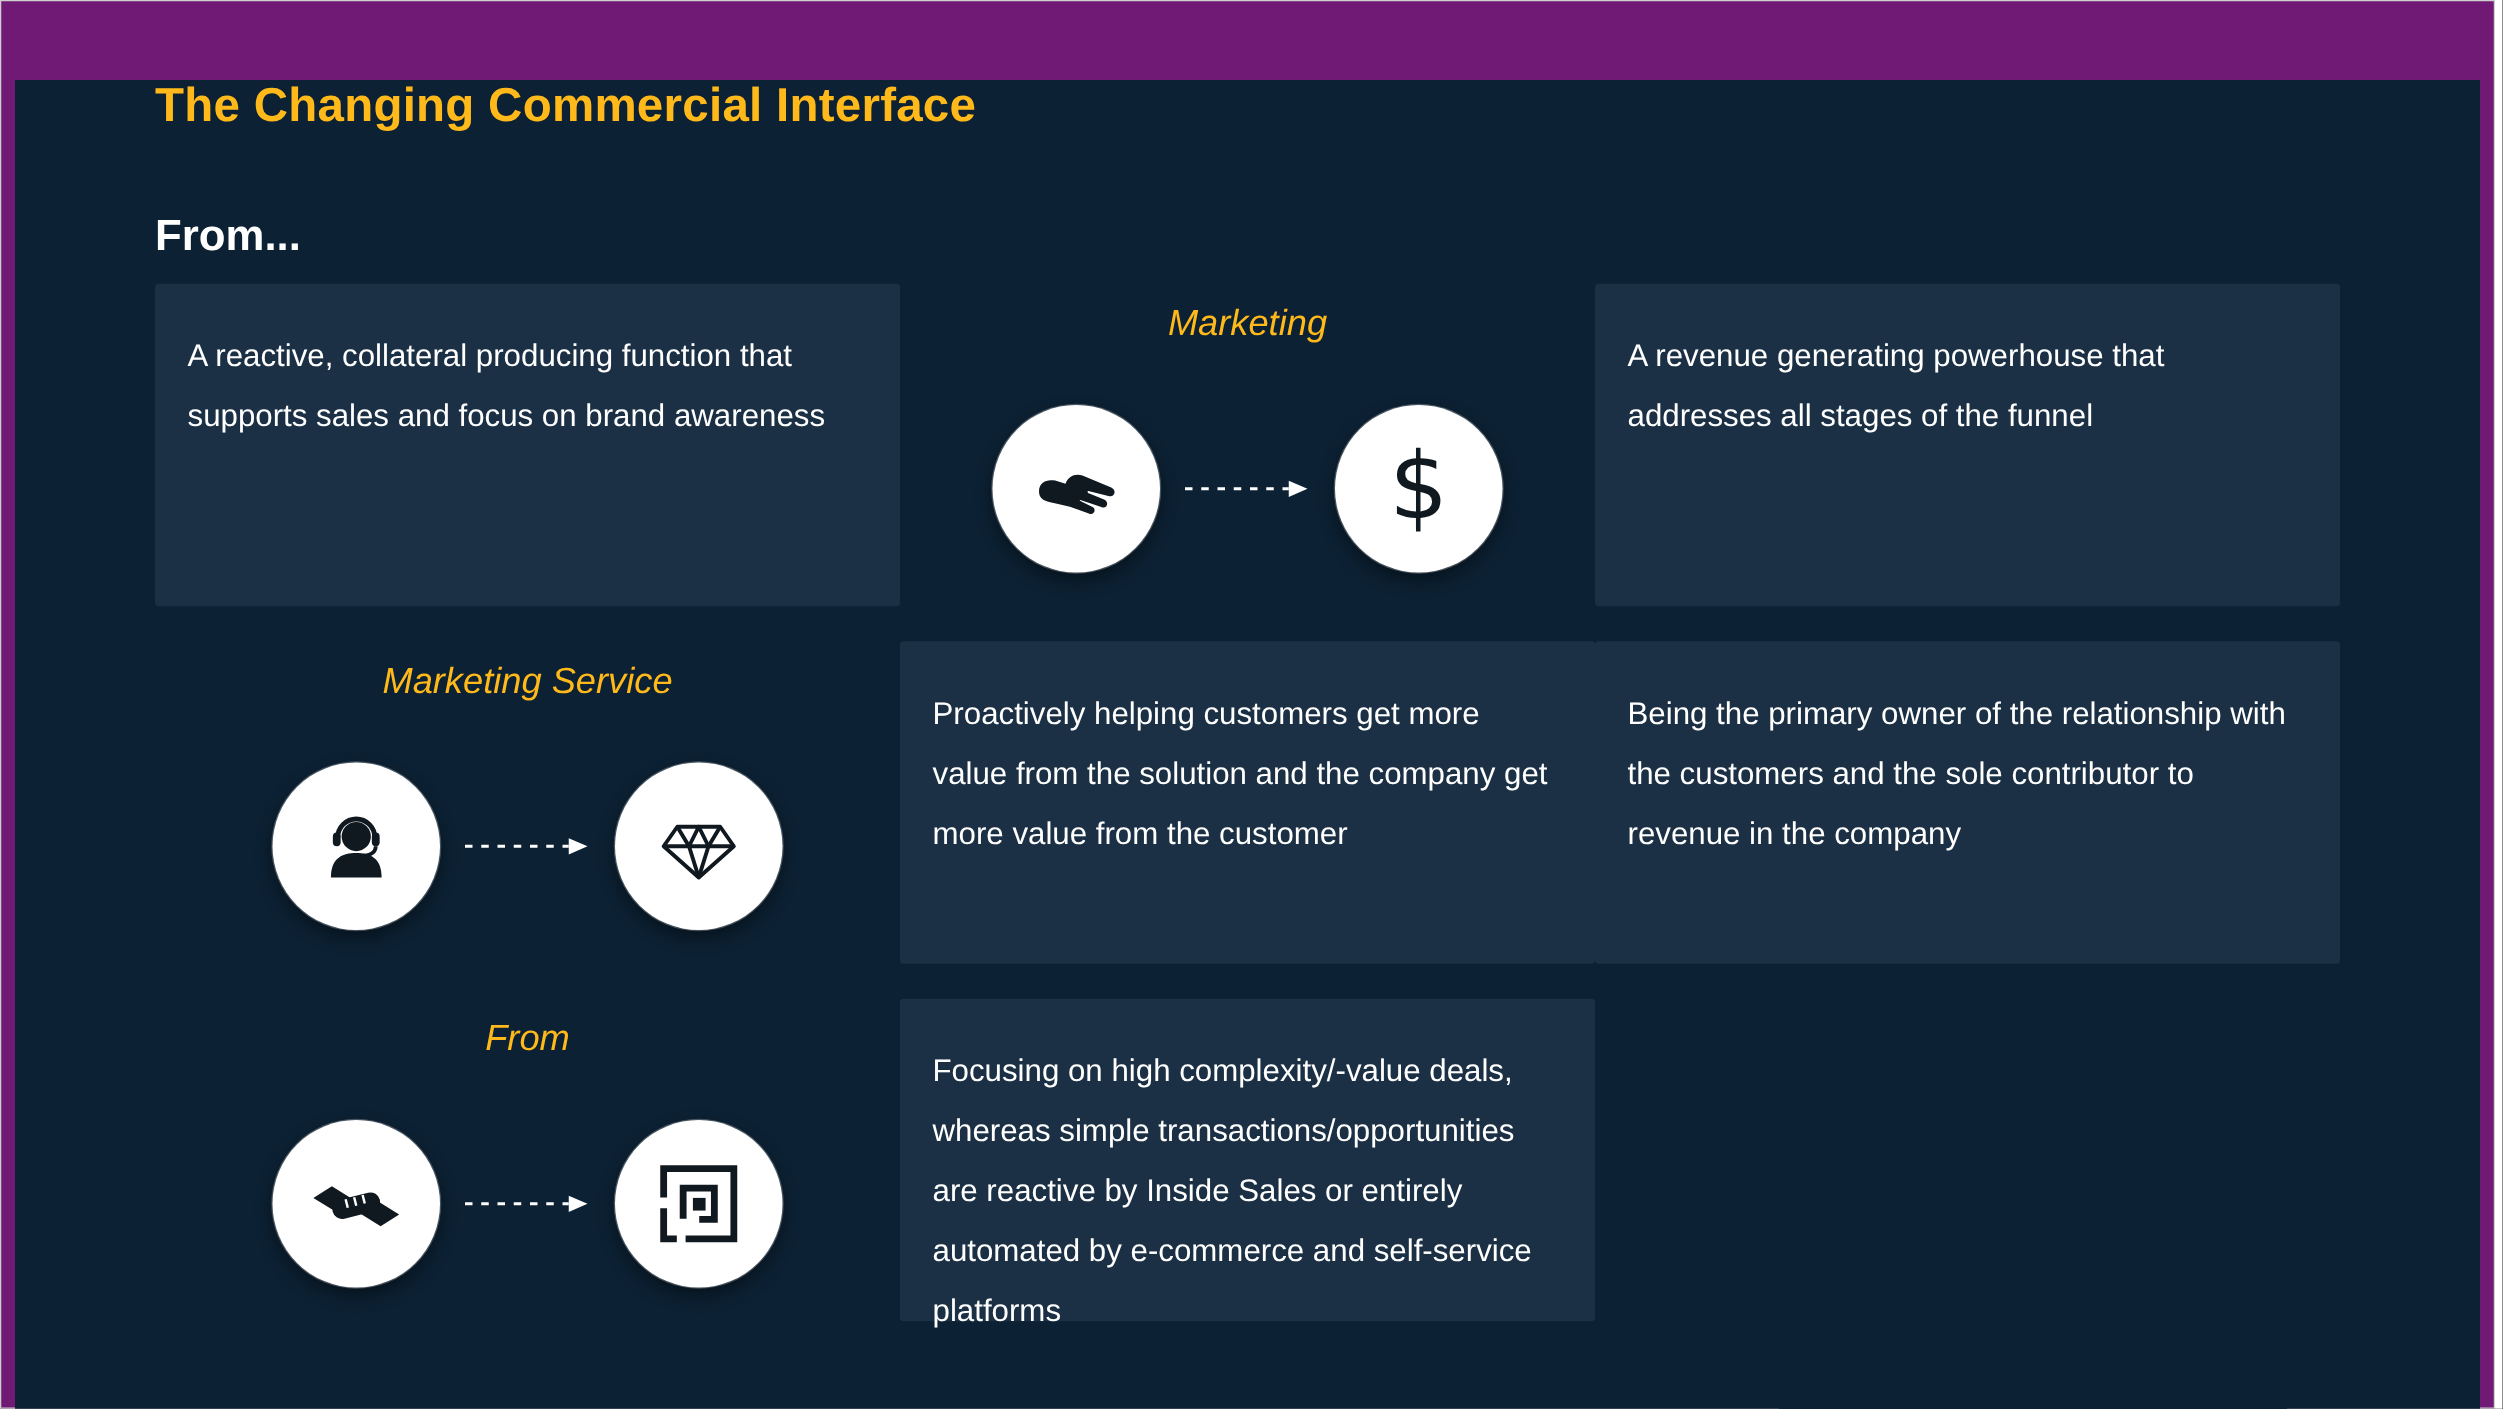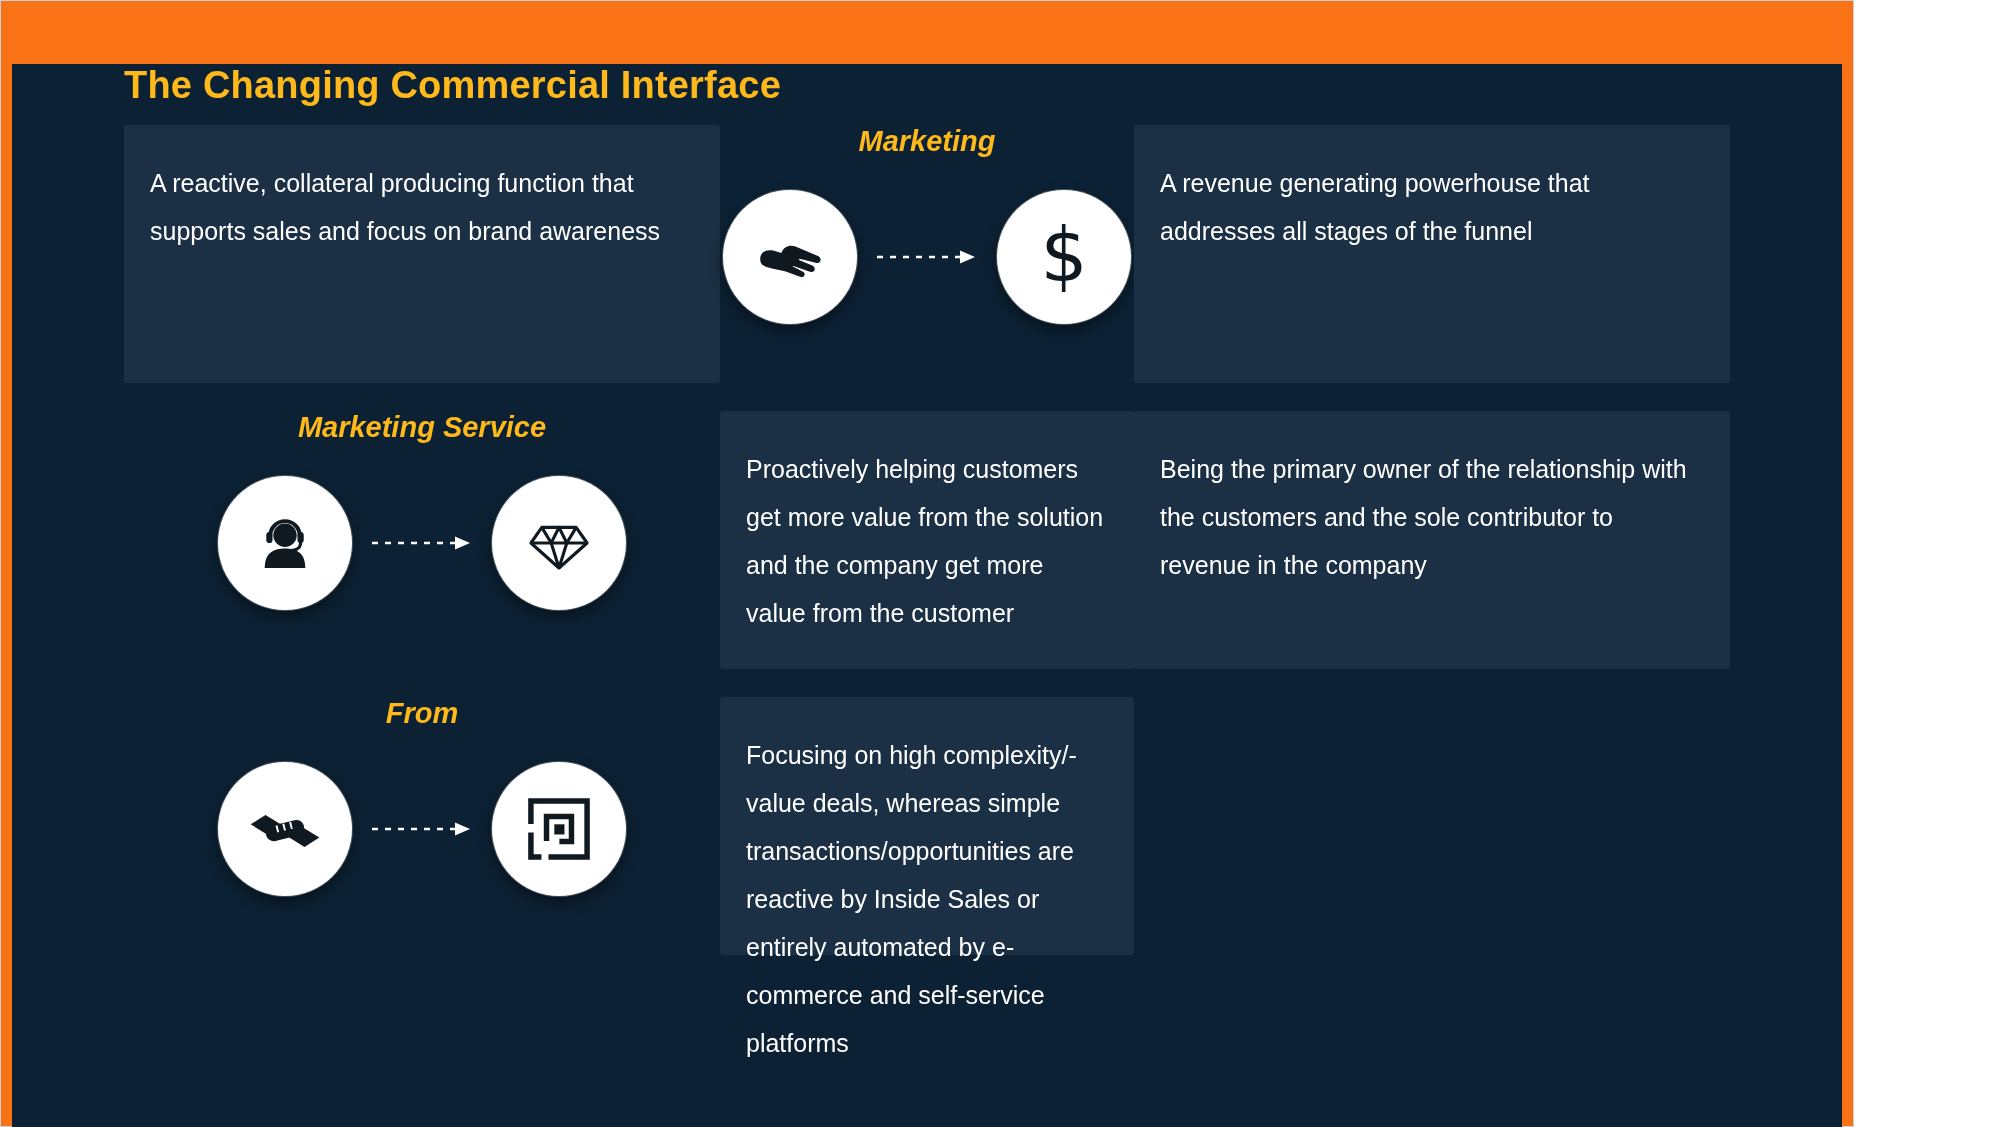--- a/index.html
+++ b/index.html
@@ -3,22 +3,22 @@
 <meta charset="utf-8">
 <style>
   * { box-sizing: border-box; }
   html, body { margin: 0; padding: 0; }
   body {
     width: 2002px; height: 1127px; overflow: hidden;
     background: #ffffff;
     font-family: "Liberation Sans", sans-serif;
   }
   .frame {
-    width: 1854px; height: 1127px;
-    background: #f97316;
+    width: 1996px; height: 1127px;
+    background: #701a75;
     padding: 11px;
     border: 1px solid #cfcfcf;
   }
   .slide {
     width: 100%; height: 100%;
     background: var(--background, #0c2133);
     padding: 0 112px;
     color: var(--text, #ffffff);
     position: relative;
   }
@@ -49,23 +49,23 @@
     font-size: 25px;
     line-height: 48px;
     color: var(--text, #ffffff);
   }
   .middle {
     display: flex;
     flex-direction: column;
     align-items: center;
   }
   .row-heading {
-    margin: 0;
+    margin: 16px;
     font-size: 29px;
-    font-weight: 700;
+    font-weight: 400;
     font-style: italic;
     color: var(--accent, #ffb91a);
   }
   .icons-row {
     margin-top: 32px;
     display: flex;
     align-items: center;
   }
   .icon-circle {
     width: 134px; height: 134px;
@@ -91,20 +91,21 @@
     align-items: center;
   }
 </style>
 </head>
 <body>
 
 <div class="frame">
   <div class="slide">
 
     <h1 class="slide-title">The Changing Commercial Interface</h1>
+    <h2 class="from-label">From...</h2>
 
     <div class="grid">
 
       <div class="card">
         <span>A reactive, collateral producing function that supports sales and focus on brand awareness</span>
       </div>
       <div class="middle">
         <h3 class="row-heading">Marketing</h3>
         <div class="icons-row">
           <div class="icon-circle">

